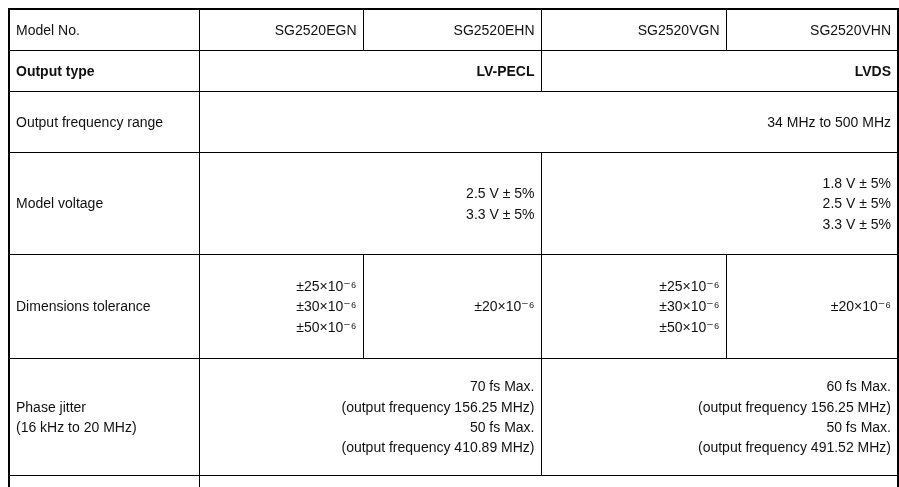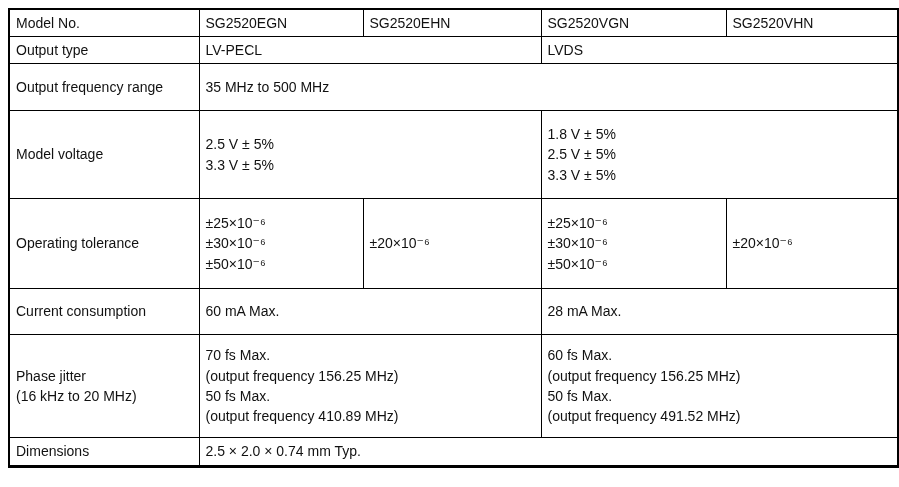--- a/index.html
+++ b/index.html
@@ -19,43 +19,43 @@
   table.spec {
     border-collapse: collapse;
     width: 889px;
     table-layout: fixed;
     font-size: 14px;
     line-height: 1.45;
     color: #111111;
   }
   table.spec td {
     border: 1px solid #000000;
-    padding: 2px 6px;
+    padding: 9px 6px;
     vertical-align: middle;
     background: #ffffff;
     overflow: hidden;
   }
   
   table.spec {
     border: 2px solid #000000;
     border-bottom-width: 3px;
   }
   td.label {
     text-align: left;
     padding-left: 8px;
   }
   td.val {
-    text-align: left;
+    text-align: right;
   }
   .pre {
     white-space: pre-line;
   }
   
   tr.r-model  td { height: 22px; }
-  tr.r-otype  td { height: 22px; }
+  tr.r-otype  td { height: 22px; font-weight: bold; }
   tr.r-freq   td { height: 42px; margin-left: 23px; }
   tr.r-supply td { height: 83px; }
   tr.r-temp   td { height: 38px; }
   tr.r-tol    td { height: 85px; }
   tr.r-curr   td { height: 41px; }
   tr.r-jitter td { height: 98px; }
   tr.r-dim    td { height: 23px; }
   
   .temp-wrap {
     display: flex;
@@ -87,50 +87,45 @@
     </tr>
 
     <tr class="r-otype">
       <td class="label">Output type</td>
       <td class="val" colspan="2">LV-PECL</td>
       <td class="val" colspan="2">LVDS</td>
     </tr>
 
     <tr class="r-freq">
       <td class="label">Output frequency range</td>
-      <td class="val" colspan="4">35 MHz to 500 MHz</td>
+      <td class="val" colspan="4">34 MHz to 500 MHz</td>
     </tr>
 
     <tr class="r-supply">
       <td class="label">Model voltage</td>
       <td class="val pre" colspan="2">2.5 V ± 5%
 3.3 V ± 5%</td>
       <td class="val pre" colspan="2">1.8 V ± 5%
 2.5 V ± 5%
 3.3 V ± 5%</td>
     </tr>
 
 
     <tr class="r-tol">
-      <td class="label">Operating tolerance</td>
+      <td class="label">Dimensions tolerance</td>
       <td class="val pre">±25×10⁻⁶
 ±30×10⁻⁶
 ±50×10⁻⁶</td>
       <td class="val pre">±20×10⁻⁶</td>
       <td class="val pre">±25×10⁻⁶
 ±30×10⁻⁶
 ±50×10⁻⁶</td>
       <td class="val pre">±20×10⁻⁶</td>
     </tr>
 
-    <tr class="r-curr">
-      <td class="label">Current consumption</td>
-      <td class="val" colspan="2">60 mA Max.</td>
-      <td class="val" colspan="2">28 mA Max.</td>
-    </tr>
 
     <tr class="r-jitter">
       <td class="label pre">Phase jitter
 (16 kHz to 20 MHz)</td>
       <td class="val pre" colspan="2">70 fs Max.
 (output frequency 156.25 MHz)
 50 fs Max.
 (output frequency 410.89 MHz)</td>
       <td class="val pre" colspan="2">60 fs Max.
 (output frequency 156.25 MHz)

